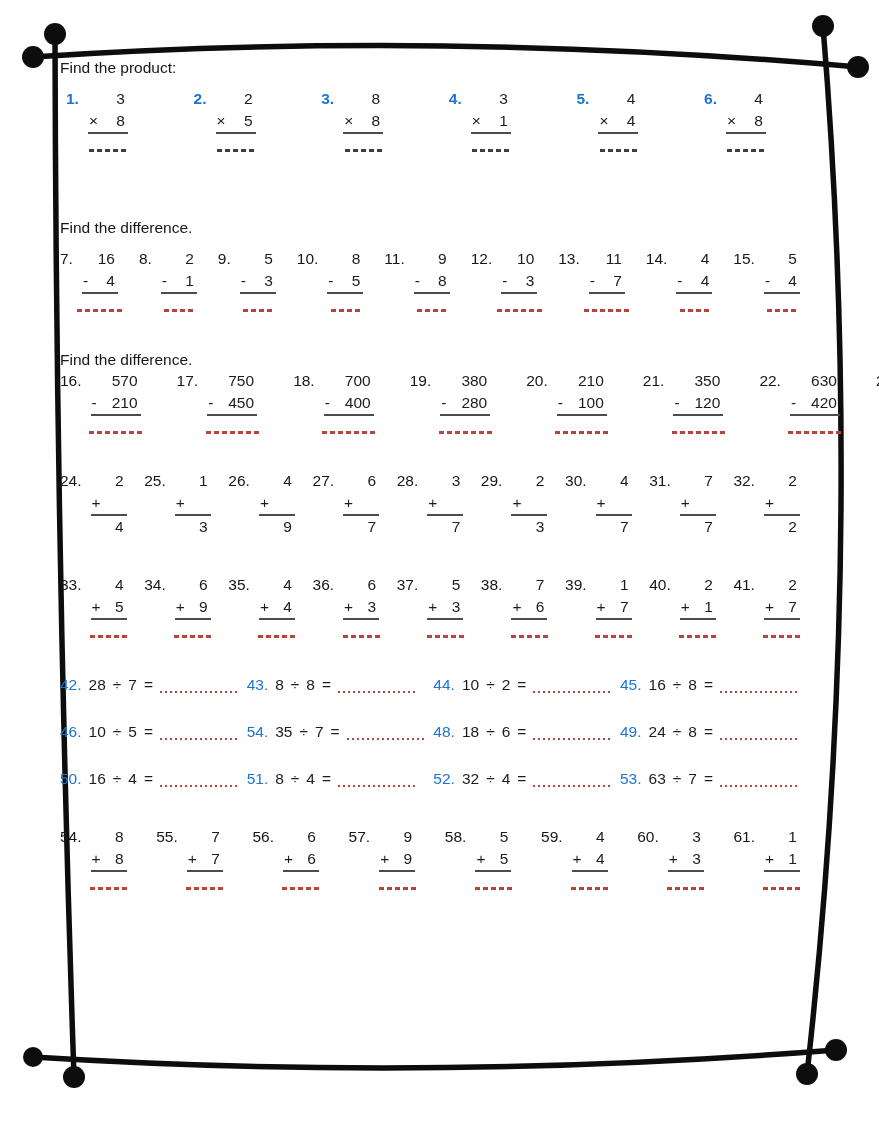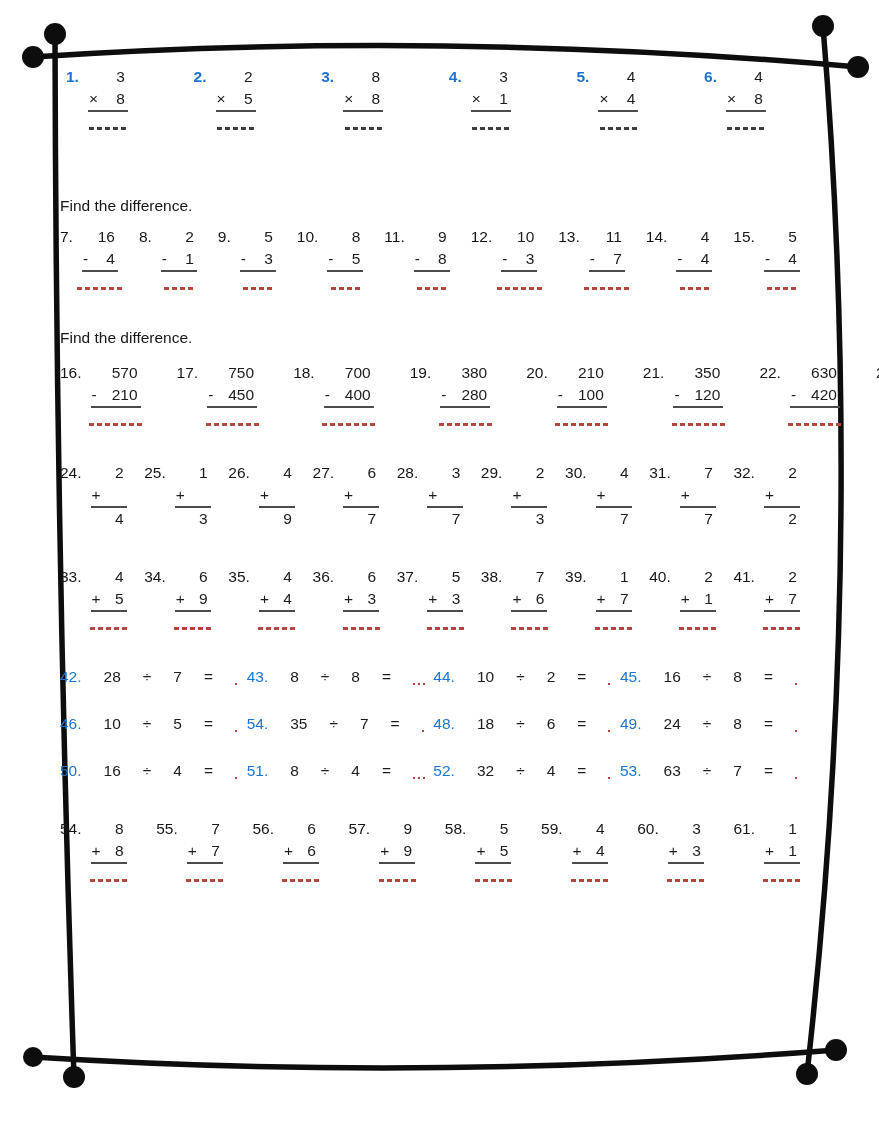--- a/index.html
+++ b/index.html
@@ -27,37 +27,37 @@
   .res{line-height:22px;padding-right:3px;font-size:15.5px;}
 
   .blank{height:3px;margin-top:15px;align-self:center;flex-shrink:0;}
   .blank.red{background:repeating-linear-gradient(90deg,var(--red) 0 5px,transparent 5px 8px);}
   .blank.dark{background:repeating-linear-gradient(90deg,#3d3d3d 0 5px,transparent 5px 8px);}
 
   
   .s0 .title{margin-top:2px;}
   .s0 .row{margin-top:10px;padding-left:6px;padding-right:34px;}
   .s1{margin-top:66px;} .s1 .row{margin-top:10px;}
-  .s2{margin-top:38px;} .s2 .row{margin-top:14px;gap:36px;}
+  .s2{margin-top:38px;} .s2 .row{margin-top:0;gap:36px;}
   .s3{margin-top:36px;} .s3 .row{margin-top:8px;}
   .s4{margin-top:36px;} .s4 .row{margin-top:12px;}
   .s5{margin-top:36px;}
   .s6{margin-top:36px;} .s6 .row{margin-top:20px;}
 
   .s0 .stack{width:40px;}
   .s1 .stack{width:36px;}
   .s2 .stack{width:50px;}
   .s3 .stack{width:36px;}
   .s4 .stack{width:36px;}
   .s6 .stack{width:36px;}
 
   
   .drow{display:flex;justify-content:space-between;}
   .drow + .drow{margin-top:25px;}
-  .dprob{display:flex;align-items:flex-end;gap:22px;width:180px;font-size:15.5px;line-height:22px;}
+  .dprob{display:flex;align-items:flex-end;gap:7px;width:180px;font-size:15.5px;line-height:22px;}
   .dotline{height:2px;flex:1;max-width:80px;margin-bottom:3px;
            background:repeating-linear-gradient(90deg,var(--red) 0 2px,transparent 2px 5px);}
 </style>
 </head>
 <body>
 
 <svg class="frame" width="879" height="1137" viewBox="0 0 879 1137" aria-hidden="true">
   <g stroke="#0d0d0d" stroke-width="5.5" fill="none" stroke-linecap="round">
     <path d="M 33 57 Q 440 30 858 67"></path>
     <path d="M 55 34 Q 56 550 74 1077"></path>
@@ -71,20 +71,21 @@
     <circle cx="858" cy="67" r="11"></circle>
     <circle cx="33" cy="1057" r="10"></circle>
     <circle cx="74" cy="1077" r="11"></circle>
     <circle cx="836" cy="1050" r="11"></circle>
     <circle cx="807" cy="1074" r="11"></circle>
   </g>
 </svg>
 
 <main id="worksheet">
   <section class="sec s0">
+    <h2 class="title">Find the product:</h2>
     <div class="row">
         <div class="prob">
           <span class="pnum blue-bold">1.</span>
           <div class="stack">
             <div class="top">3</div>
             <div class="oprow">
               <span class="op">×</span>
               <span class="operand">8</span>
             </div>
             <div class="blank dark" style="width: 37px;"></div>

